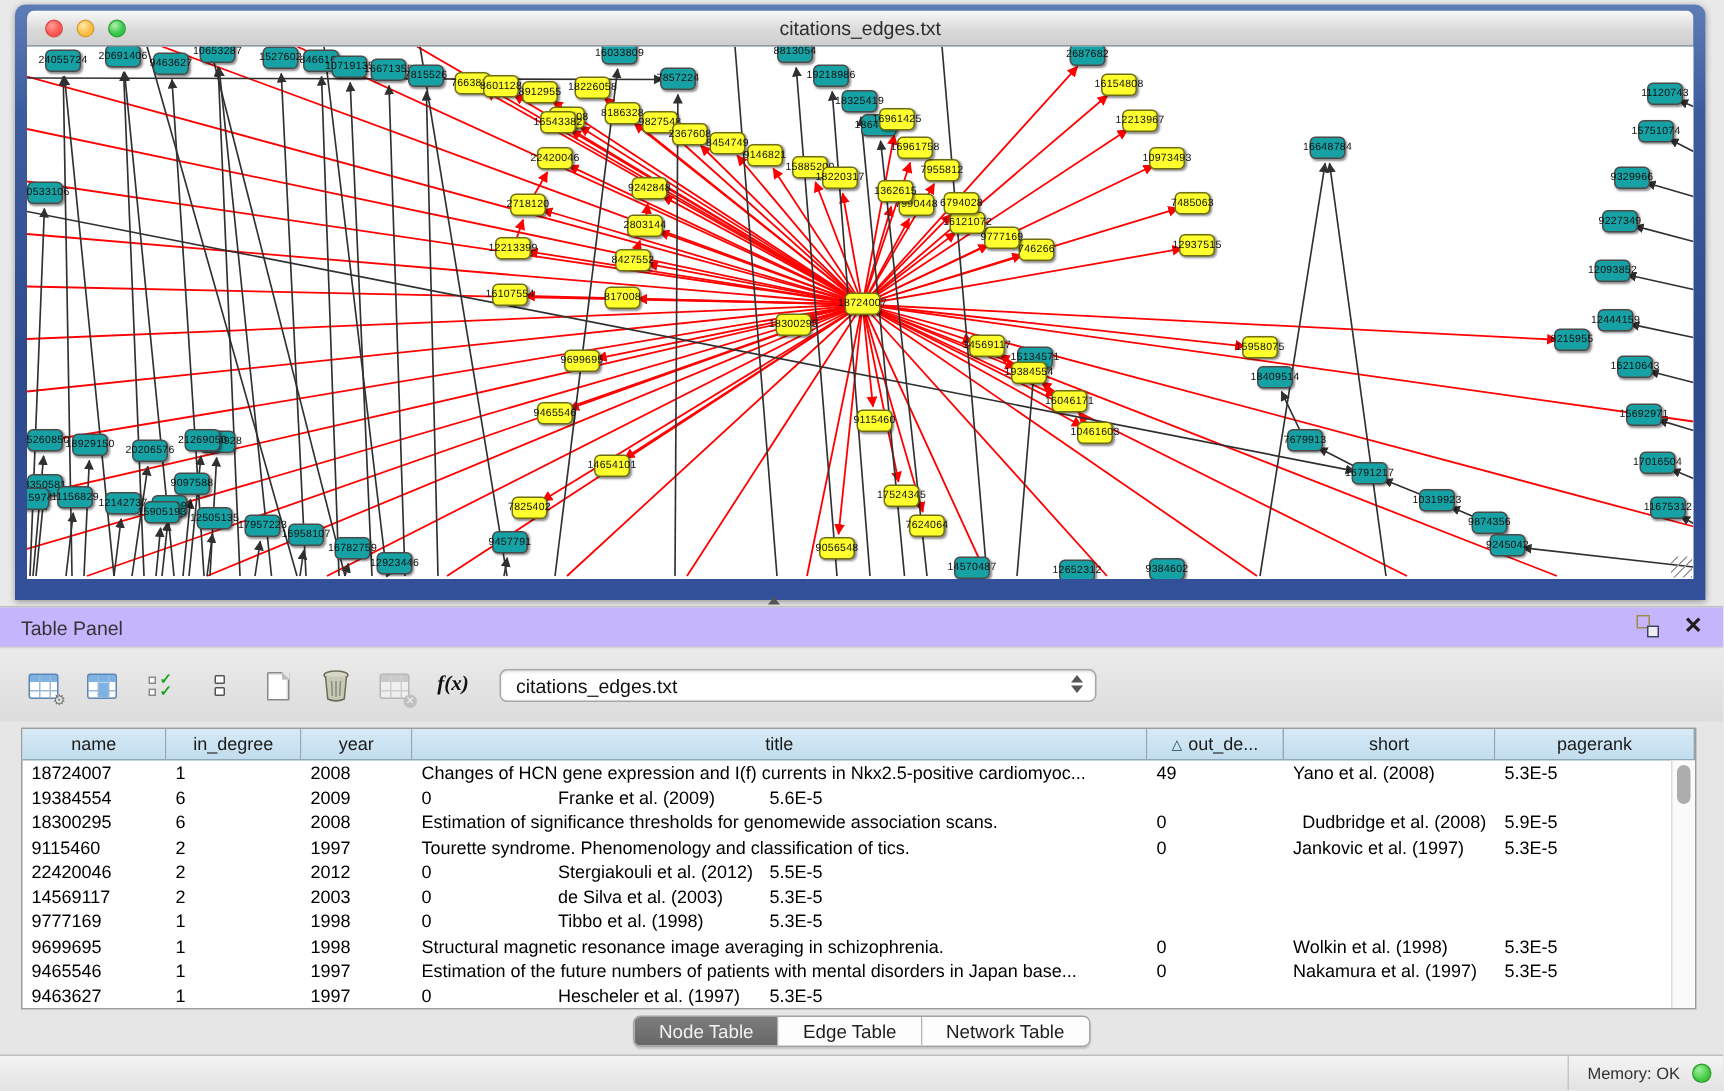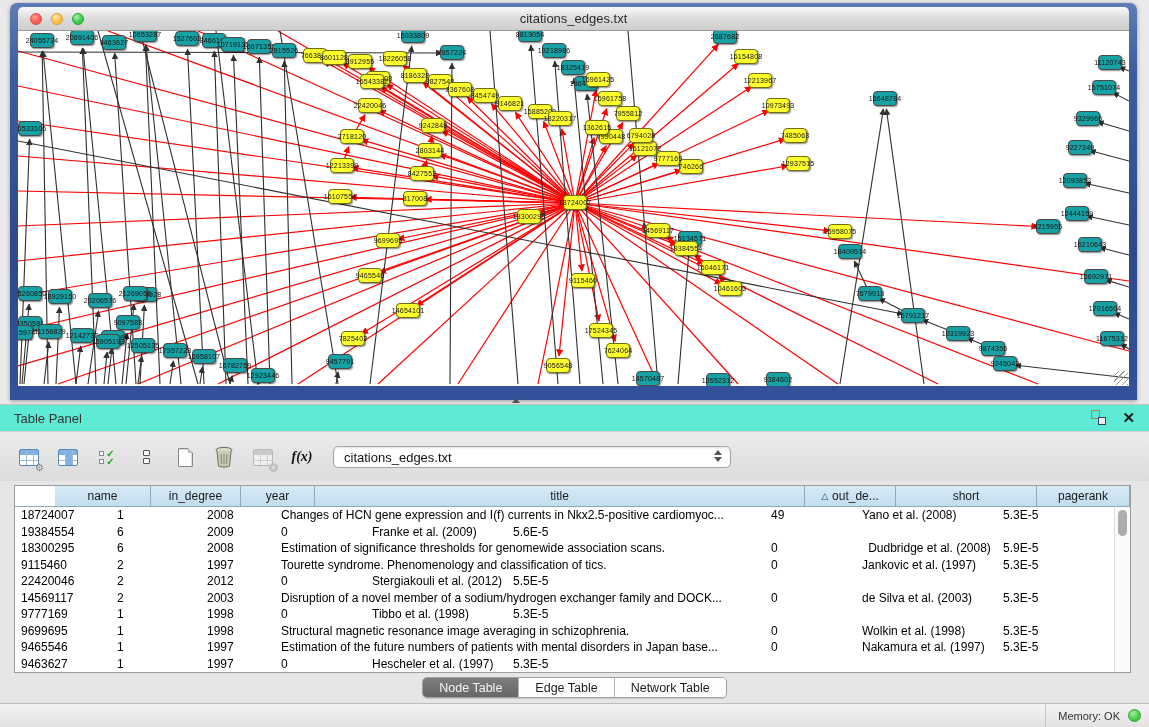--- a/index.html
+++ b/index.html
@@ -33,21 +33,21 @@
   .gnode.t { background:#16A2A4; border:1px solid #4A4A4A; }
   .resize-grip { position:absolute; right:1px; bottom:1px; width:14px; height:14px; z-index:5;
     background:repeating-linear-gradient(135deg, transparent 0 3px, #9c9c9c 3px 4px); }
 
   
   .divider-nub { position:absolute; left:512px; top:398px; width:0; height:0;
     border-left:4px solid transparent; border-right:4px solid transparent; border-bottom:5px solid #555; }
 
   
   .table-panel { position:absolute; left:0; top:404px; width:1149px; height:299px; background:#E6E6E6; border-top:1px solid #BFBFBF; }
-  .panel-header { position:absolute; left:0; top:0; width:100%; height:27px; background:#5eead4; border-bottom:1px solid #D2D2D2;
+  .panel-header { position:absolute; left:0; top:0; width:100%; height:27px; background:#c4b5fd; border-bottom:1px solid #D2D2D2;
     display:flex; align-items:center; }
   .panel-title { font-size:13px; color:#333; padding-left:14px; }
   .panel-header-icons { position:absolute; right:14px; top:5px; display:flex; gap:16px; align-items:center; }
   .float-icon { position:relative; width:15px; height:15px; }
   .float-icon .sq-back { position:absolute; left:0; top:0; width:9px; height:9px; border:1.5px solid #A08A52; }
   .float-icon .sq-front { position:absolute; right:0; bottom:0; width:8px; height:8px; border:1.5px solid #36406B; background:#EDEDED; }
   .close-x { font-size:15px; font-weight:bold; color:#1d1d1d; line-height:15px; cursor:default; }
 
   .toolbar { position:absolute; left:0; top:28px; width:100%; height:48px;
     background:linear-gradient(180deg,#EBEBEB,#DCDCDC); display:flex; align-items:center; }
@@ -476,21 +476,21 @@
         <span class="val">citations_edges.txt</span>
         <span class="spin-arrows">
             <span class="up"></span>
             <span class="down"></span>
           </span>
       </div>
     </div>
 
     <div class="data-table">
       <div class="thead" id="thead">
-          <div class="th" style="width: 96px; margin-left: 40px;">
+          <div class="th" style="width: 96px;">
             <span>name</span>
           </div>
           <div class="th" style="width: 90px;">
             <span>in_degree</span>
           </div>
           <div class="th" style="width: 74px;">
             <span>year</span>
           </div>
           <div class="th" style="width: 490px;">
             <span>title</span>
@@ -547,21 +547,20 @@
             <div class="td" style="width: 90px;">2</div>
             <div class="td" style="width: 74px;">2012</div>
             <div class="td" style="width: 91px;">0</div>
             <div class="td" style="width: 141px;">Stergiakouli et al. (2012)</div>
             <div class="td" style="width: 115px; flex: 1 1 0%;">5.5E-5</div>
           </div>
           <div class="tr">
             <div class="td" style="width: 96px;">14569117</div>
             <div class="td" style="width: 90px;">2</div>
             <div class="td" style="width: 74px;">2003</div>
-            <div class="td" style="width: 490px;">Disruption of a novel member of a sodium/hydrogen exchanger family and DOCK...</div>
             <div class="td" style="width: 91px;">0</div>
             <div class="td" style="width: 141px;">de Silva et al. (2003)</div>
             <div class="td" style="width: 115px; flex: 1 1 0%;">5.3E-5</div>
           </div>
           <div class="tr">
             <div class="td" style="width: 96px;">9777169</div>
             <div class="td" style="width: 90px;">1</div>
             <div class="td" style="width: 74px;">1998</div>
             <div class="td" style="width: 91px;">0</div>
             <div class="td" style="width: 141px;">Tibbo et al. (1998)</div>

